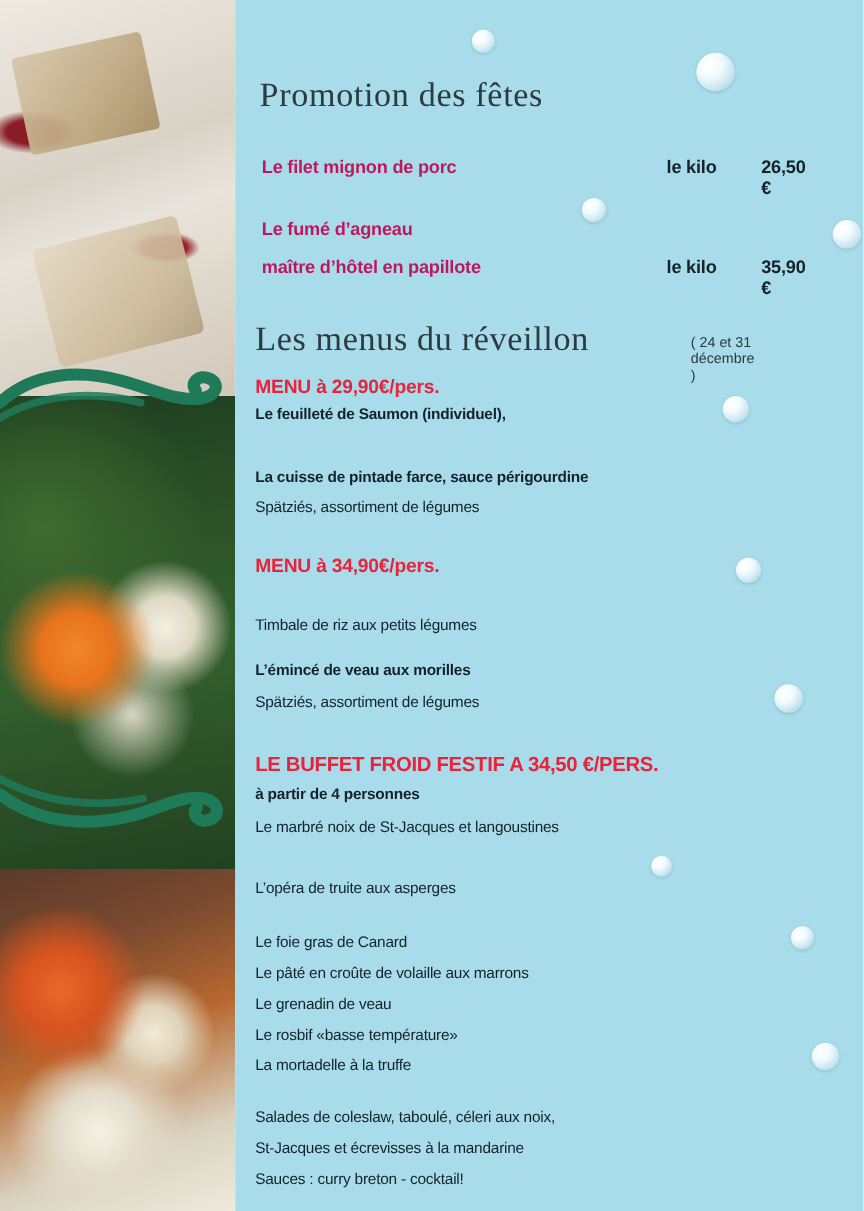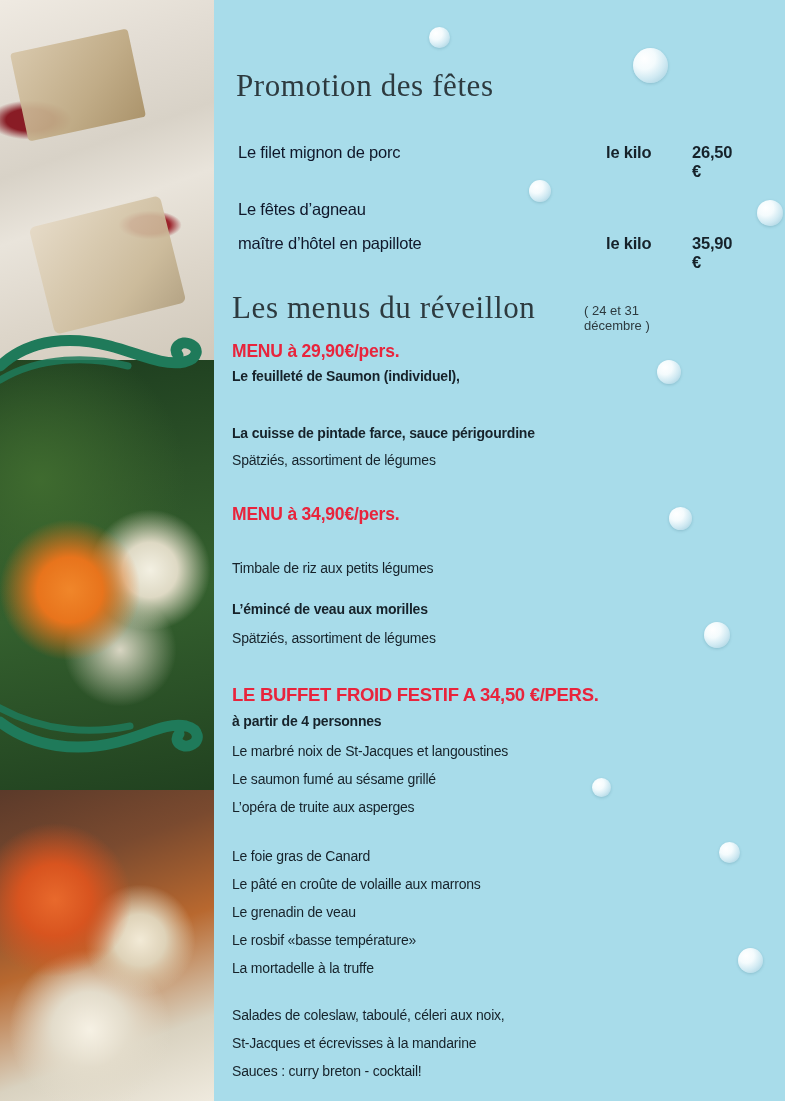--- a/index.html
+++ b/index.html
@@ -126,28 +126,29 @@
     font-family: "Liberation Serif", serif;
     color: #2d3a3f;
     font-size: 31px;
     letter-spacing: 0.6px;
   }
   .h1-sub {
     font-family: "Liberation Sans", sans-serif;
     font-size: 13px;
     color: #2d3a3f;
     letter-spacing: 0px;
+    margin-left: 44px;
   }
 
   .promo-row {
     position: absolute;
     font-family: "Liberation Sans", sans-serif;
     font-size: 16.5px;
-    color: #0f172a;
-    font-weight: normal;
+    color: #be185d;
+    font-weight: bold;
     letter-spacing: -0.2px;
   }
   .promo-price {
     position: absolute;
     font-family: "Liberation Sans", sans-serif;
     font-size: 16.5px;
     color: #16222a;
     font-weight: bold;
     letter-spacing: -0.2px;
   }
@@ -213,21 +214,21 @@
     <div class="bubble" style="left:524px; top:948px; width:25px; height:25px;"></div>
 
     <div class="content">
 
       <div class="h1" style="left:22px; top:68px;">Promotion des fêtes</div>
 
       <div class="promo-row" style="left:24px; top:143px;">Le filet mignon de porc</div>
       <div class="promo-price" style="left:392px; top:143px;">le kilo</div>
       <div class="promo-price" style="left:478px; top:143px;">26,50 €</div>
 
-      <div class="promo-row" style="left:24px; top:200px;">Le fêtes d’agneau</div>
+      <div class="promo-row" style="left:24px; top:200px;">Le fumé d’agneau</div>
       <div class="promo-row" style="left:24px; top:234px;">maître d’hôtel en papillote</div>
       <div class="promo-price" style="left:392px; top:234px;">le kilo</div>
       <div class="promo-price" style="left:478px; top:234px;">35,90 €</div>
 
       <div class="h1" style="left:18px; top:290px;">Les menus du réveillon</div>
       <div class="h1-sub" style="position:absolute; left:370px; top:303px;">( 24 et 31 décembre )</div>
 
       <div class="menu-head" style="left:18px; top:341px;">MENU à 29,90€/pers.</div>
       <div class="line bold" style="left:18px; top:368px;">Le feuilleté de Saumon (individuel),</div>
       <div class="line bold" style="left:18px; top:425px;">La cuisse de pintade farce, sauce périgourdine</div>
@@ -235,21 +236,20 @@
 
       <div class="menu-head" style="left:18px; top:504px;">MENU à 34,90€/pers.</div>
       <div class="line" style="left:18px; top:560px;">Timbale de riz aux petits légumes</div>
       <div class="line bold" style="left:18px; top:601px;">L’émincé de veau aux morilles</div>
       <div class="line" style="left:18px; top:630px;">Spätziés, assortiment de légumes</div>
 
       <div class="buffet-head" style="left:18px; top:684px;">LE BUFFET FROID FESTIF A 34,50 €/PERS.</div>
       <div class="line bold" style="left:18px; top:713px;">à partir de 4 personnes</div>
 
       <div class="line" style="left:18px; top:743px;">Le marbré noix de St-Jacques et langoustines</div>
-      <div class="line" style="left:18px; top:771px;">Le saumon  fumé au sésame grillé</div>
       <div class="line" style="left:18px; top:799px;">L’opéra de truite aux asperges</div>
 
       <div class="line" style="left:18px; top:848px;">Le foie gras de Canard</div>
       <div class="line" style="left:18px; top:876px;">Le pâté en croûte de volaille aux marrons</div>
       <div class="line" style="left:18px; top:904px;">Le grenadin de veau</div>
       <div class="line" style="left:18px; top:932px;">Le rosbif «basse température»</div>
       <div class="line" style="left:18px; top:960px;">La mortadelle à la truffe</div>
 
       <div class="line" style="left:18px; top:1007px;">Salades de coleslaw, taboulé, céleri aux noix,</div>
       <div class="line" style="left:18px; top:1035px;">St-Jacques et écrevisses à la mandarine</div>

